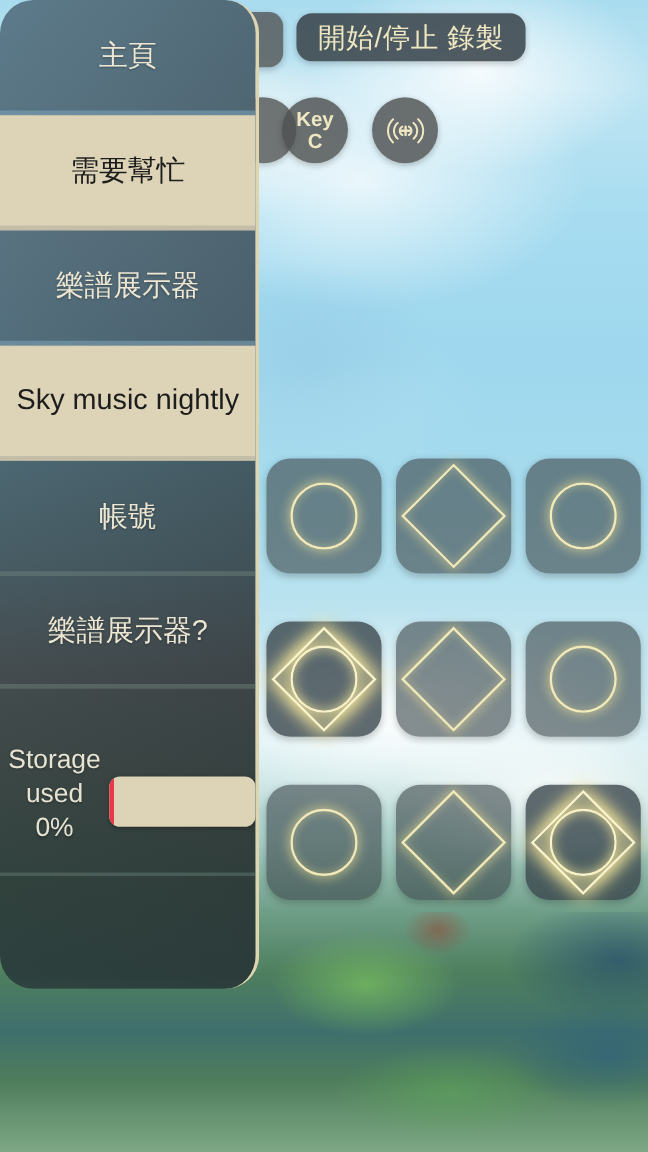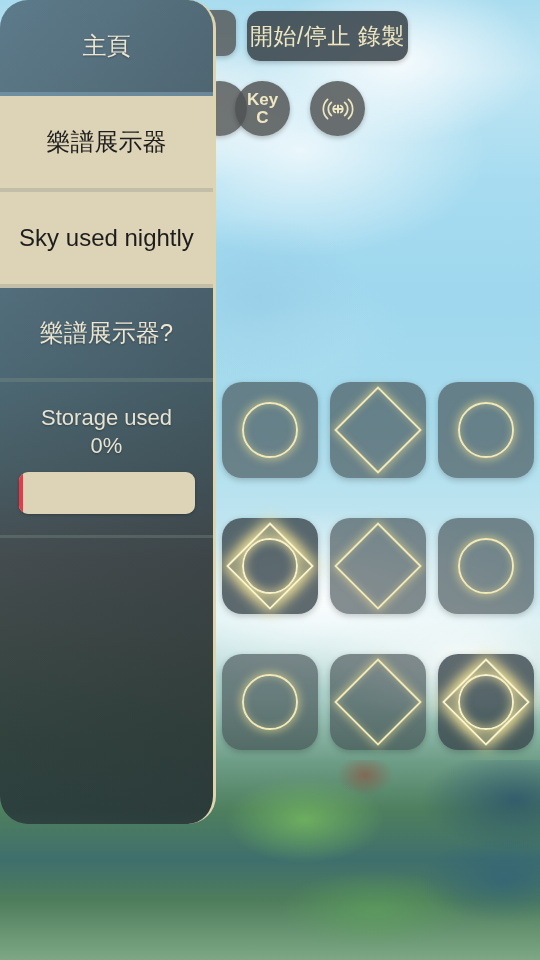--- a/index.html
+++ b/index.html
@@ -124,22 +124,22 @@
     border-color: #faf3cc;
     box-shadow: 0 0 14px 4px rgba(245,230,155,0.8),
                 inset 0 0 10px 2px rgba(245,230,155,0.45);
   }
 
   
   #rec-tooltip {
     position: absolute;
     left: 247px;
     top: 11px;
-    height: 50px;
-    padding: 0 3px;
+    height: 40px;
+    padding: 0 18px;
     display: flex;
     align-items: center;
     border-radius: 13px;
     background: rgba(62,73,80,0.90);
     color: #efe7c1;
     font-size: 23px;
     letter-spacing: 0.5px;
     white-space: nowrap;
     box-shadow: 0 2px 5px rgba(0,0,0,0.22);
     cursor: pointer;
@@ -225,21 +225,21 @@
 
   .m-h96  { height: 96px; }
   .m-h94  { height: 94px; }
 
   
   #storage-block {
     position: relative;
     height: 156px;
     padding-top: 22px;
     display: flex;
-    flex-direction: column;
+    flex-direction: row;
     align-items: center;
     border-bottom: 3px solid rgba(120,145,135,0.35);
   }
   #storage-label {
     font-size: 22px;
     color: #e7e3d3;
     line-height: 1.28;
     text-align: center;
     text-shadow: 0 1px 2px rgba(0,0,0,0.3);
   }
@@ -325,24 +325,30 @@
       </svg>
     </span>
   </div>
 
   <nav id="sidebar">
     <div id="menu-list">
         <div class="menu-item m-h96">
           <span>主頁</span>
         </div>
         <div class="menu-item m-h96 selected">
+          <span>需要幫忙</span>
+        </div>
+        <div class="menu-item m-h96">
           <span>樂譜展示器</span>
         </div>
         <div class="menu-item m-h96 selected">
-          <span>Sky used nightly</span>
+          <span>Sky music nightly</span>
+        </div>
+        <div class="menu-item lower m-h96">
+          <span>帳號</span>
         </div>
         <div class="menu-item lower m-h94">
           <span>樂譜展示器?</span>
         </div>
       </div>
 
     <div id="storage-block">
       <div id="storage-label">
         <span>Storage used</span><br>
         <span>0%</span>

